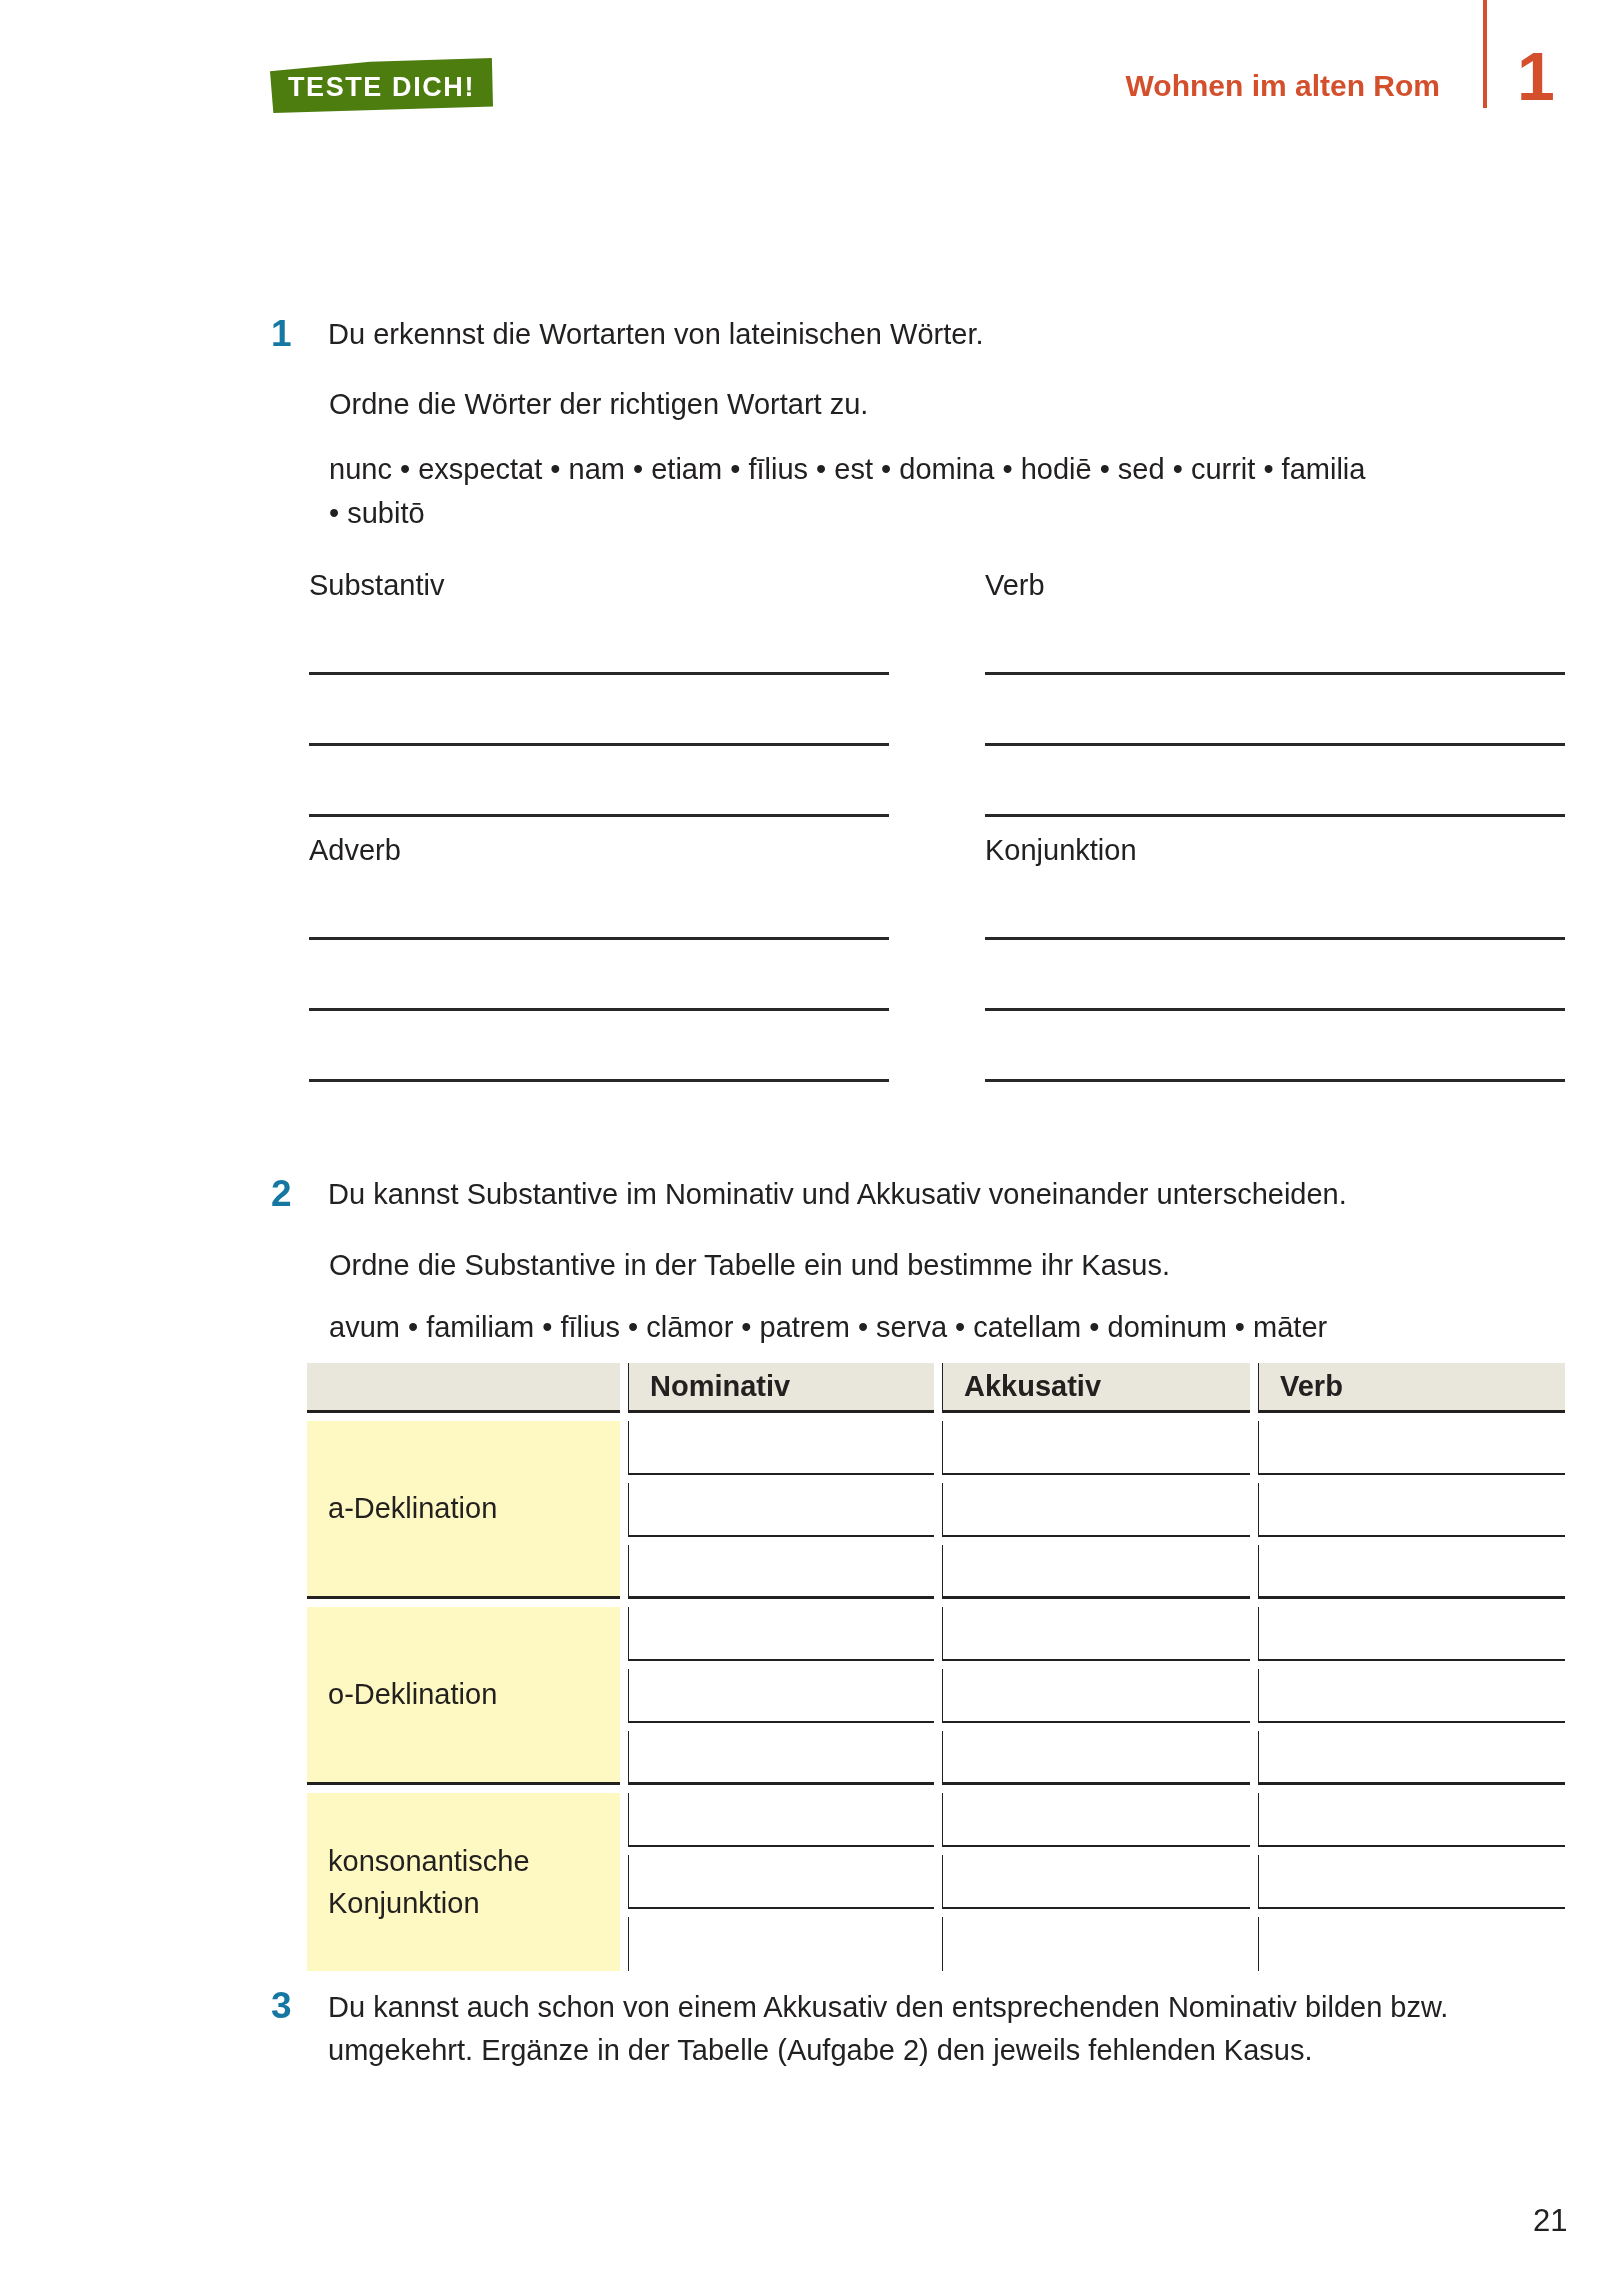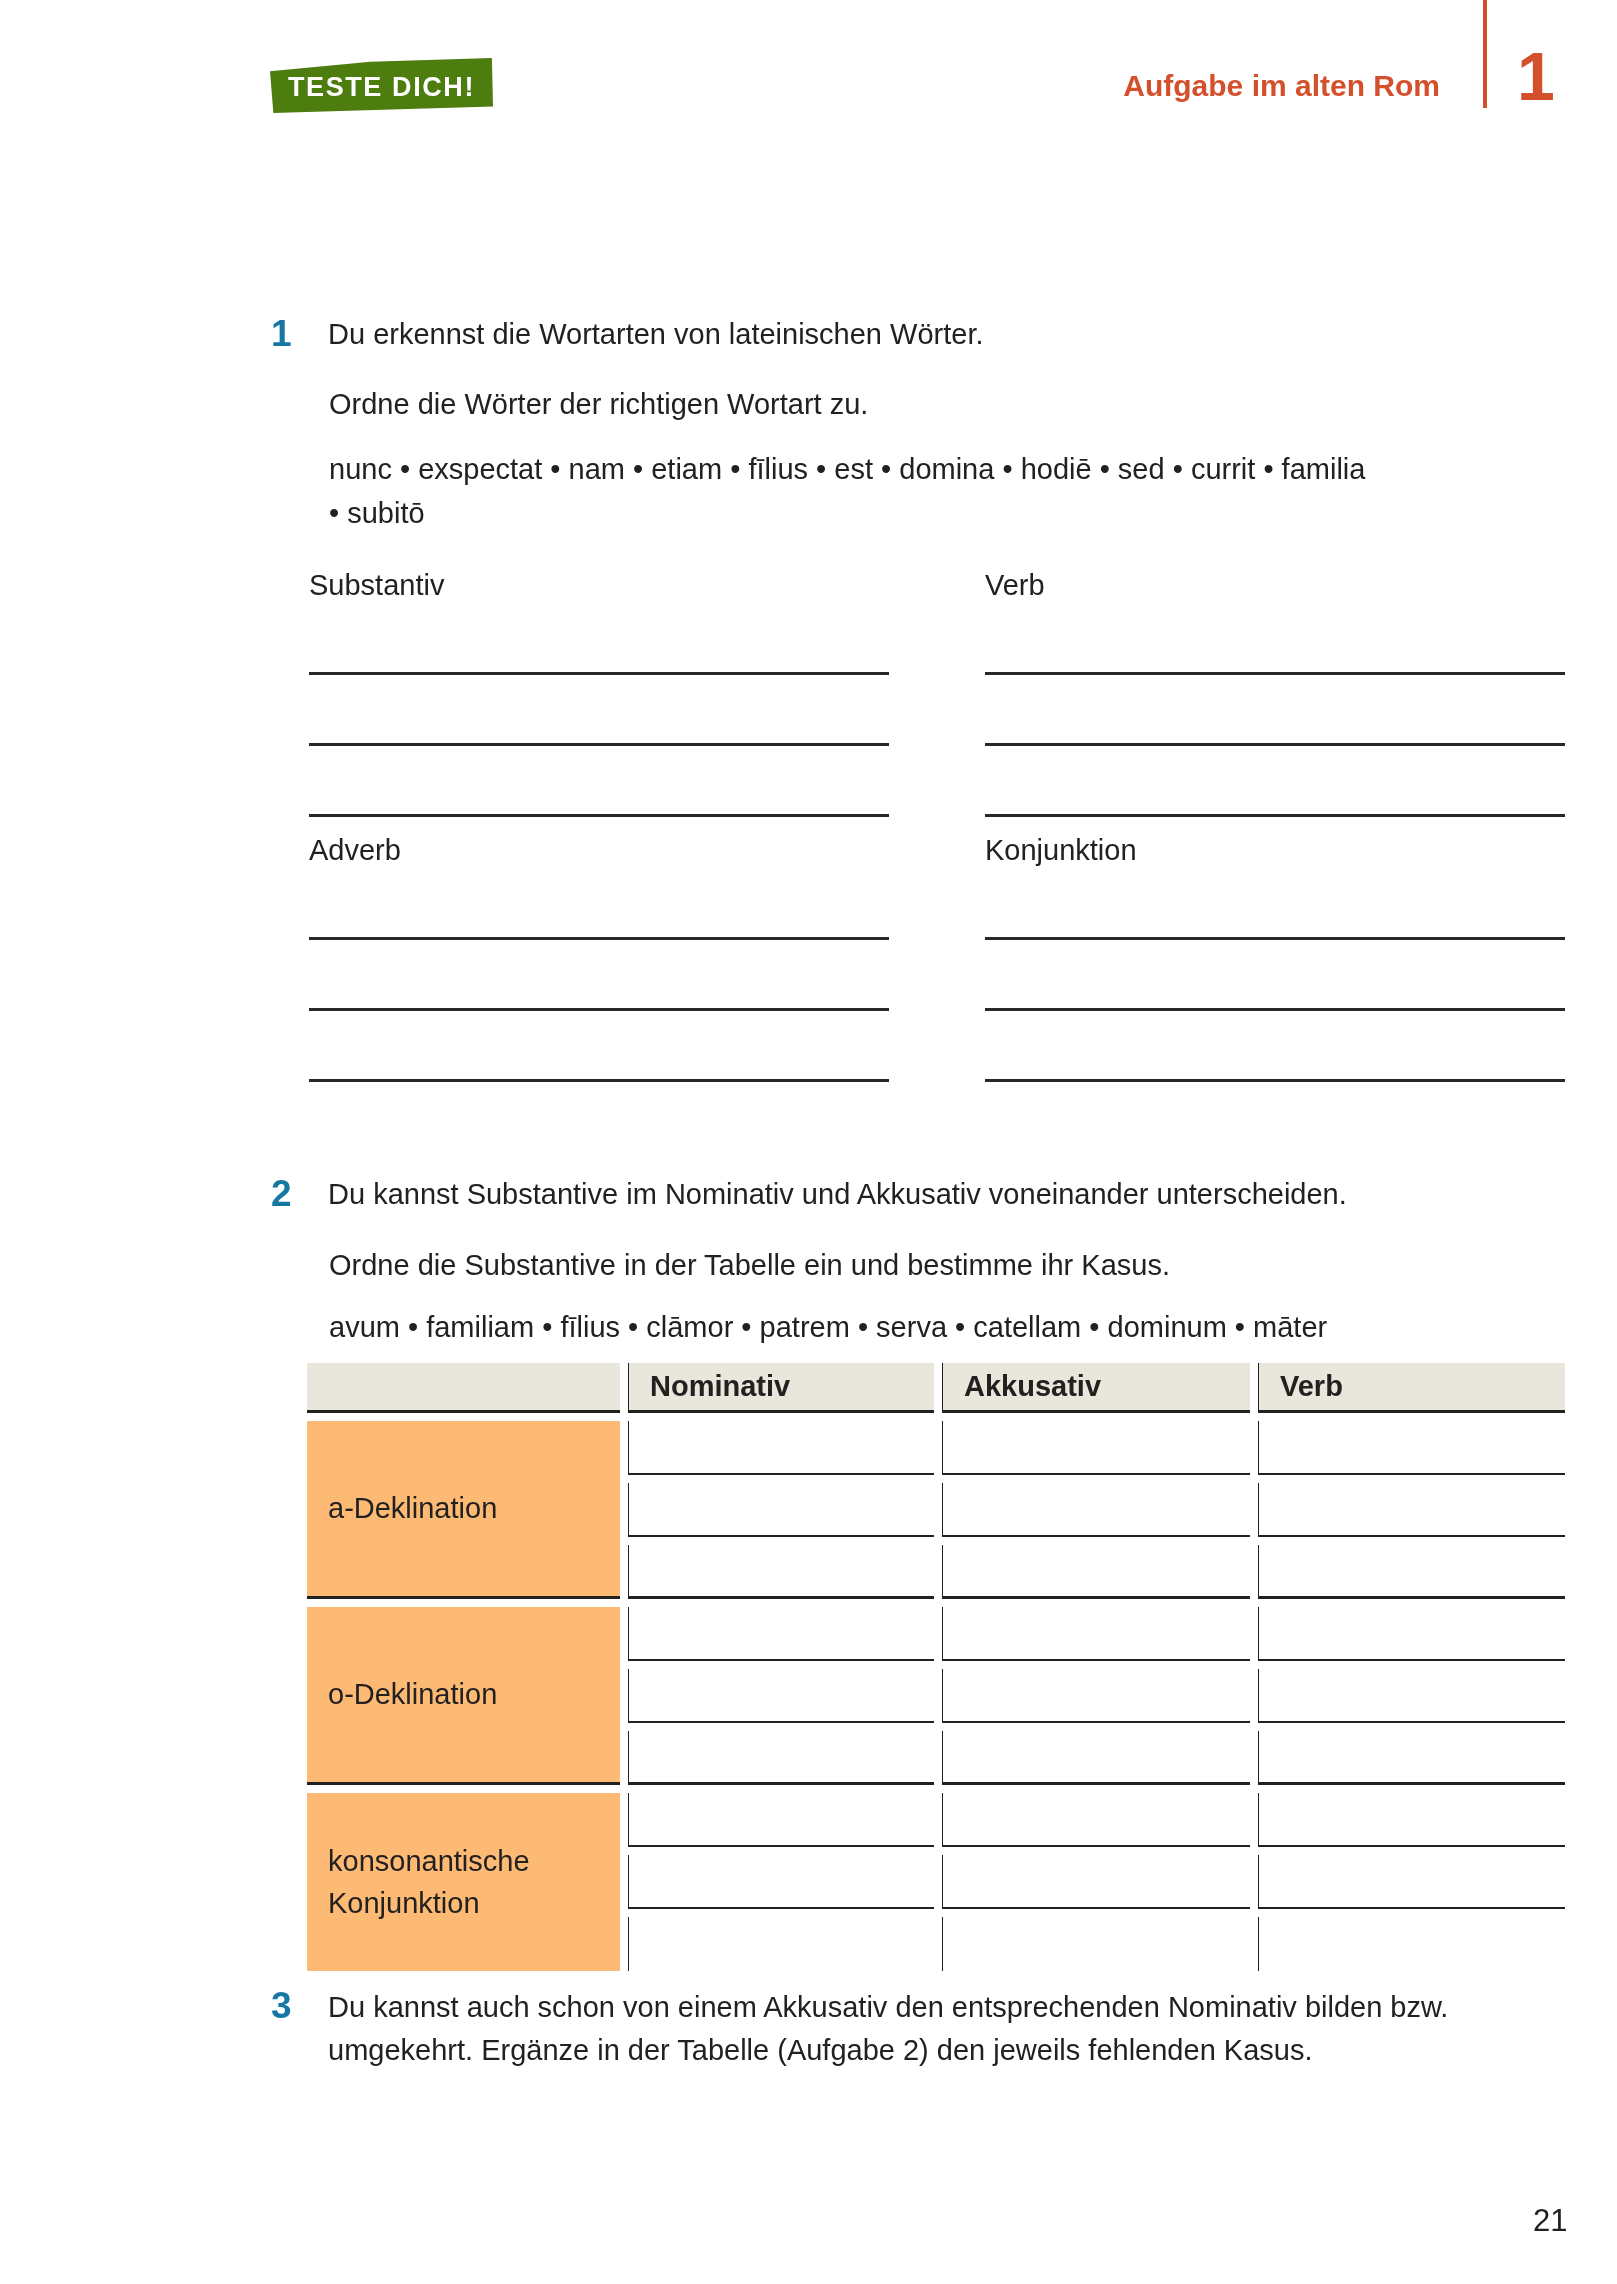--- a/index.html
+++ b/index.html
@@ -59,41 +59,41 @@
     gap:8px;
   }
   .hc{
     background:#e9e6dc;border-bottom:3.2px solid #232020;
     display:flex;align-items:center;padding-left:21px;
     font-size:29px;font-weight:700;
   }
   .hc.vline{border-left:1.6px solid #232020;}
   .lc{
     grid-column:1;grid-row:span 3;
-    background:#fdba74;
+    background:#fef9c3;
     display:flex;align-items:center;
     padding-left:21px;padding-right:12px;
     font-size:29px;line-height:1.45;
   }
   .lc.sep{border-bottom:3.2px solid #232020;}
   .dc{border-left:1.6px solid #232020;}
   .b3{border-bottom:2.4px solid #232020;}
   .b4{border-bottom:3.2px solid #232020;}
   
   .page-num{position:absolute;left:1508px;top:2203px;font-size:31px;margin-left:25px;}
 </style>
 </head>
 <body>
 
 <div class="page">
 
   <div class="badge">
     <span>TESTE DICH!</span>
   </div>
-  <div class="chapter-title">Aufgabe im alten Rom</div>
+  <div class="chapter-title">Wohnen im alten Rom</div>
   <div class="chapter-rule"></div>
   <div class="chapter-num">1</div>
 
   <div class="ex" style="left:271px;top:314px;">
     <div class="ex-num">1</div>
     <div class="ex-text" style="width:1168px;">Du erkennst die Wortarten von lateinischen Wörter.</div>
   </div>
   <div class="sub-line" style="left:329px;top:384px;">Ordne die Wörter der richtigen Wortart zu.</div>
   <div class="word-list" style="left:329px;top:447px;width:1039px;">nunc • exspectat • nam • etiam • fīlius • est • domina • hodiē • sed • currit • familia • subitō</div>
 

